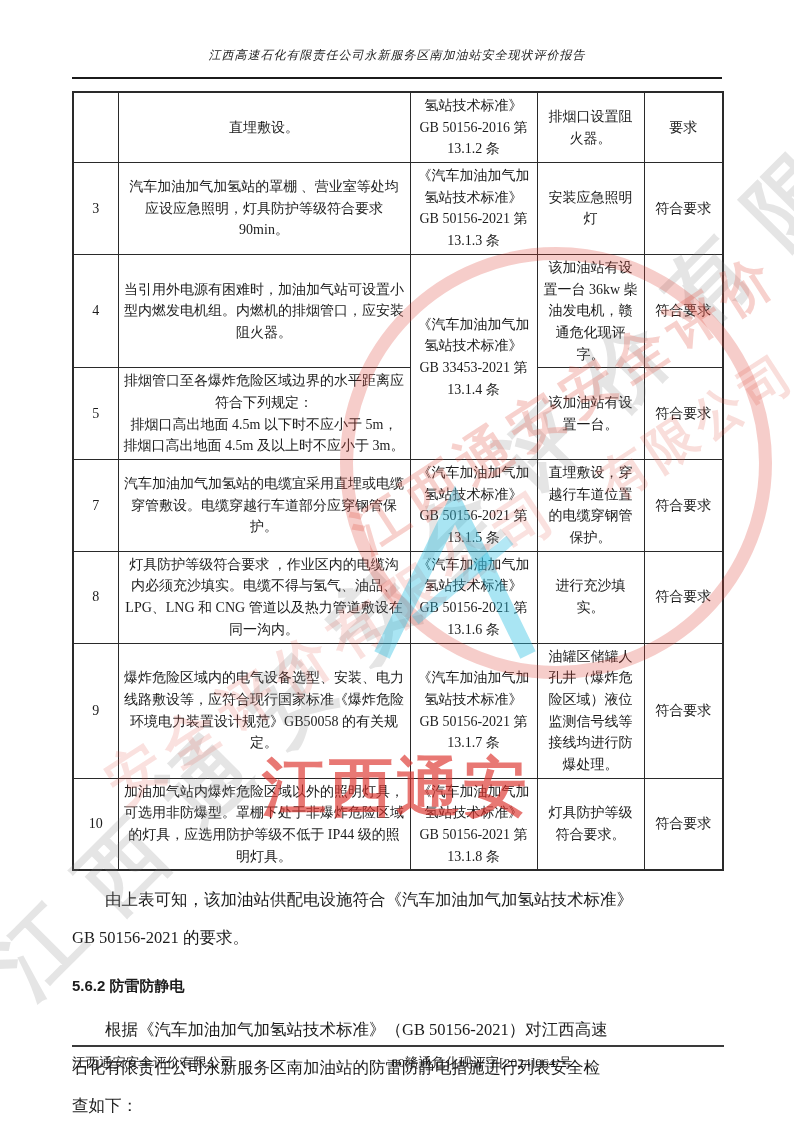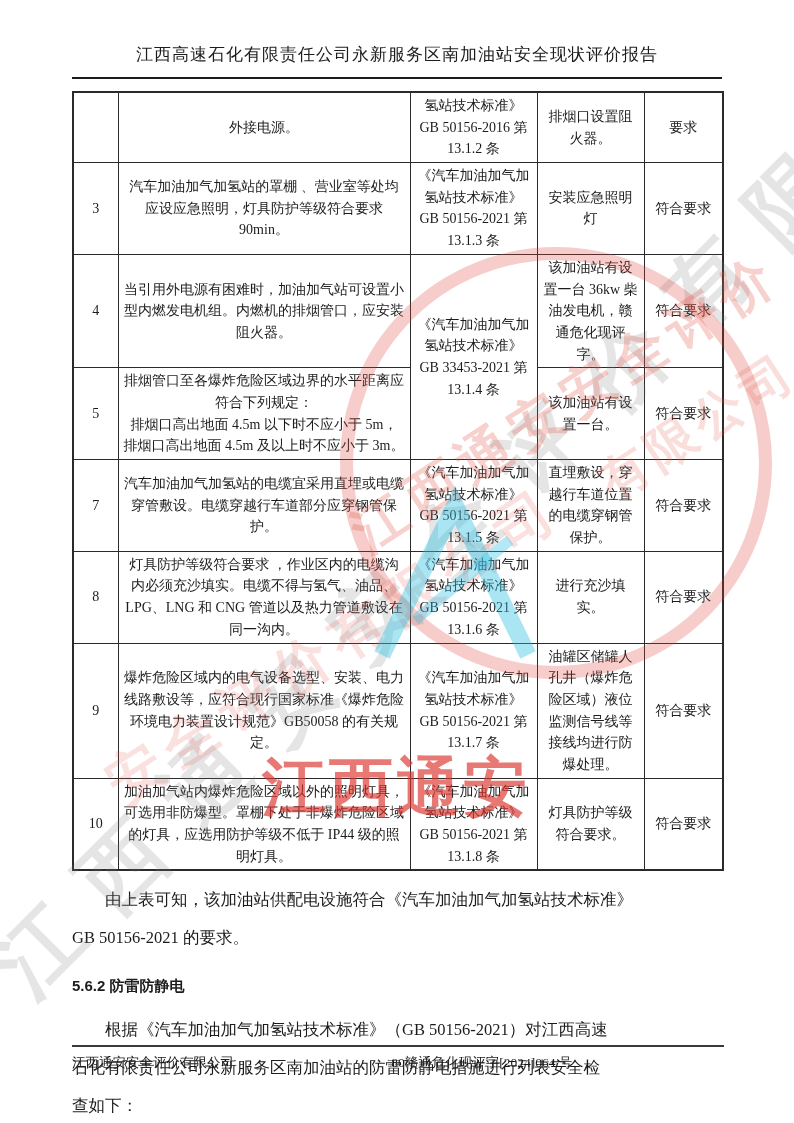--- a/index.html
+++ b/index.html
@@ -2,21 +2,21 @@
 <html><head>
 <meta charset="utf-8">
 <style>
   html,body { margin:0; padding:0; background:#888; }
   .page {
     position:relative; width:794px; height:1123px; margin:0 auto;
     background:#ffffff; overflow:hidden;
     font-family:"Liberation Serif","DejaVu Serif",serif; color:#1c1c1c;
   }
   .content { position:relative; z-index:1; padding:44px 72px 0 72px; }
-  .doc-title { text-align:center; font-size:17px; letter-spacing:1px; line-height:22px; }
+  .doc-title { text-align:center; font-size:12px; letter-spacing:1px; line-height:22px;font-style:italic; }
   .title-rule { border:none; border-top:2px solid #1b1b1b; margin:11px 0 0 0; }
 
   table.check { border-collapse:collapse; table-layout:fixed; width:650px; margin-top:12px;
     font-size:14px; border:2px solid #2a2a2a; }
   table.check td, table.check th {
     border:1px solid #2a2a2a; text-align:center; vertical-align:middle;
     padding:2px 5px; line-height:1.55; white-space:pre-line; font-weight:normal;
   }
   tr.h55{height:55px} tr.h80{height:80px} tr.h90{height:90px} tr.h74{height:74px}
   tr.h66{height:66px} tr.h82{height:82px} tr.h110{height:110px} tr.h68{height:68px}
@@ -85,21 +85,21 @@
       <colgroup>
         <col style="width:45px">
           <col style="width:292px">
           <col style="width:127px">
         <col style="width:107px">
           <col style="width:79px">
       </colgroup>
       <tbody>
         <tr class="h55">
           <td></td>
-          <td>外接电源。</td>
+          <td>直埋敷设。</td>
           <td>氢站技术标准》GB 50156-2016 第 13.1.2 条</td>
           <td>排烟口设置阻火器。</td>
           <td>要求</td>
         </tr>
         <tr class="h80">
           <td>3</td>
           <td>汽车加油加气加氢站的罩棚 、营业室等处均应设应急照明，灯具防护等级符合要求 90min。</td>
           <td>《汽车加油加气加氢站技术标准》GB 50156-2021 第 13.1.3 条</td>
           <td>安装应急照明灯</td>
           <td>符合要求</td>

